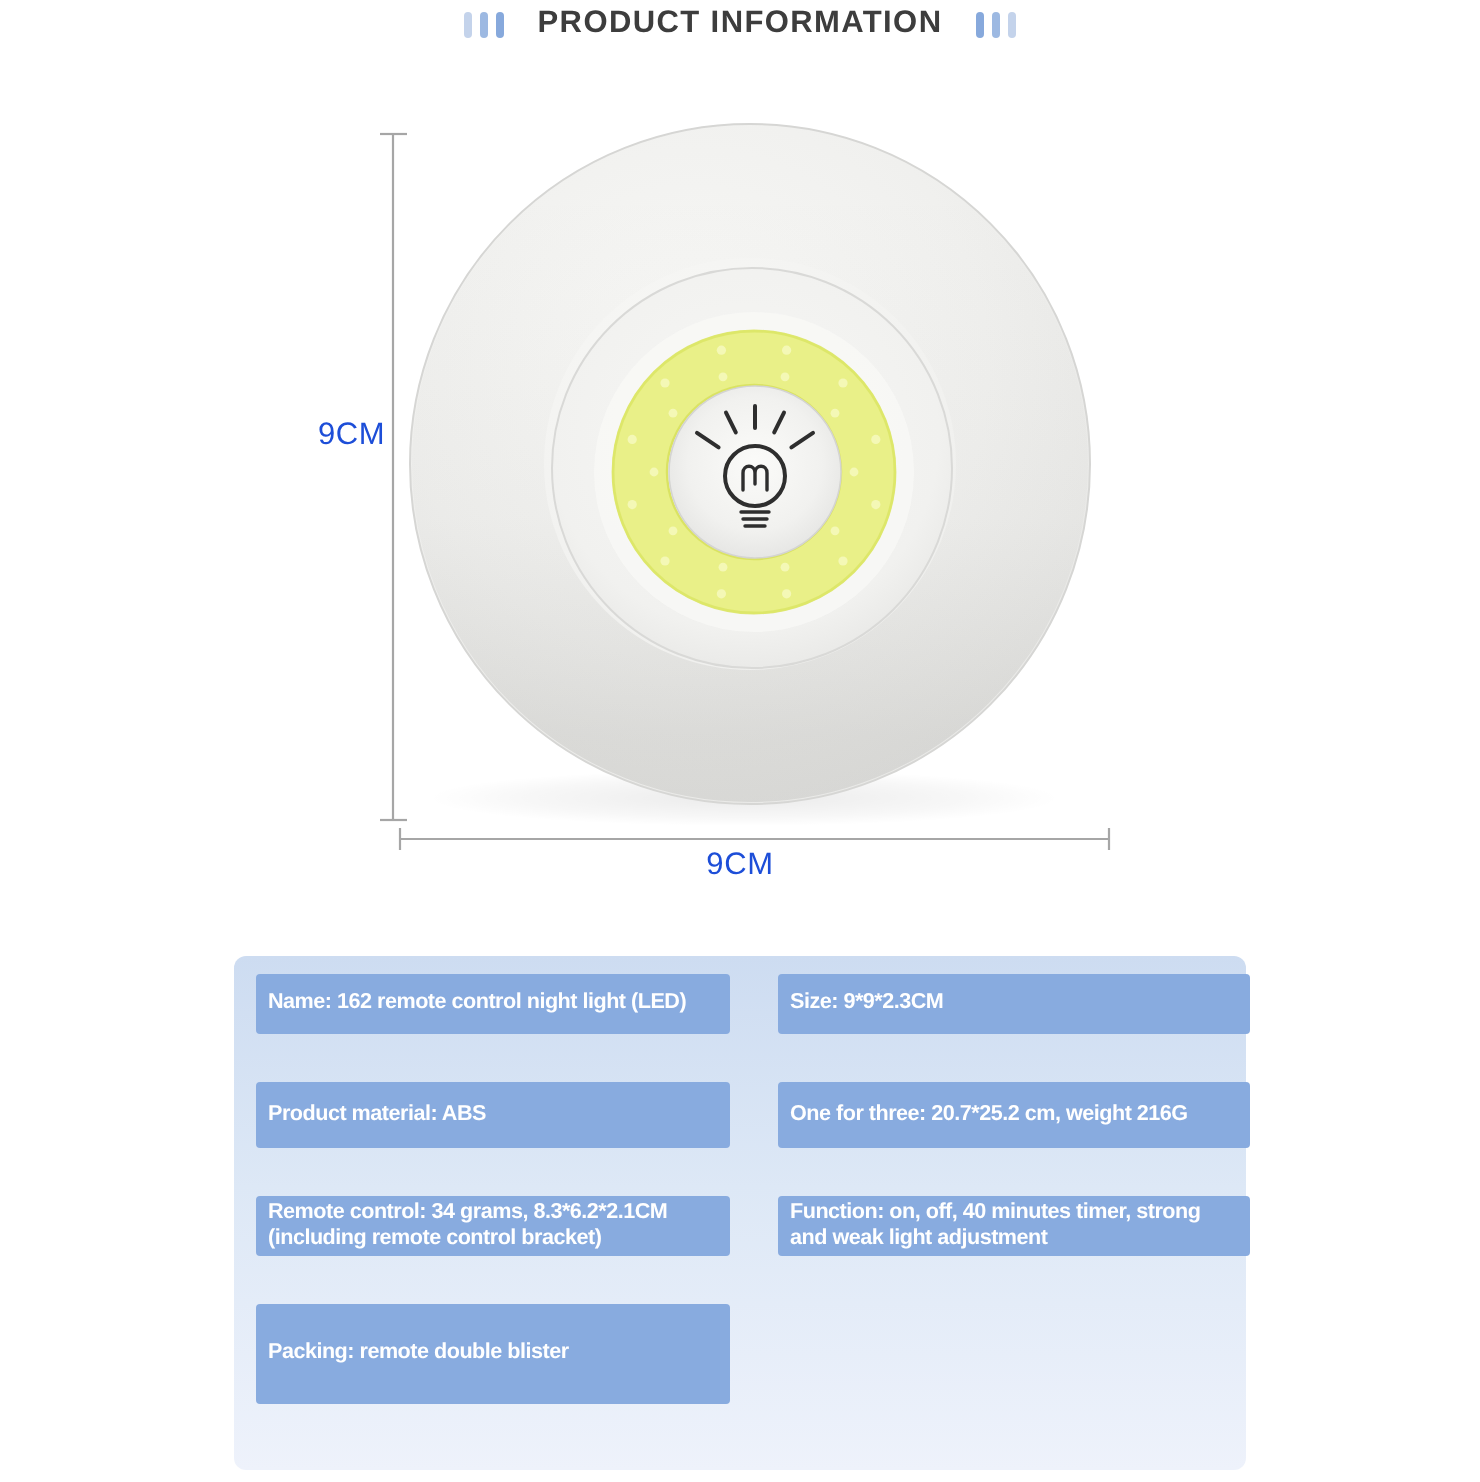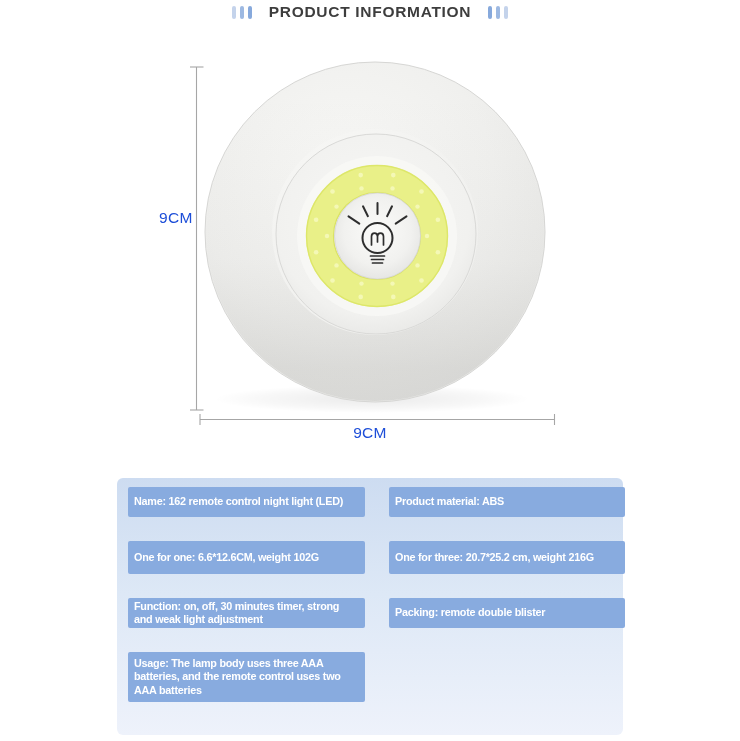--- a/index.html
+++ b/index.html
@@ -177,21 +177,21 @@
       <path d="M200,414 V425"></path>
       <path d="M554.5,414 V425"></path>
     </g>
   </svg>
 
   <div class="dim-label dim-label-v">9CM</div>
   <div class="dim-label dim-label-h">9CM</div>
 
   <div class="panel">
     <div class="cell">Name: 162 remote control night light (LED)</div>
+    <div class="cell">Size: 9*9*2.3CM</div>
     <div class="cell">Product material: ABS</div>
-    <div class="cell">One for one: 6.6*12.6CM, weight 102G</div>
     <div class="cell">One for three: 20.7*25.2 cm, weight 216G</div>
-    <div class="cell">Function: on, off, 30 minutes timer, strong and weak light adjustment</div>
+    <div class="cell">Remote control: 34 grams, 8.3*6.2*2.1CM (including remote control bracket)</div>
+    <div class="cell">Function: on, off, 40 minutes timer, strong and weak light adjustment</div>
     <div class="cell">Packing: remote double blister</div>
-    <div class="cell">Usage: The lamp body uses three AAA batteries, and the remote control uses two AAA batteries</div>
   </div>
 
 </div>
 
 </body></html>

